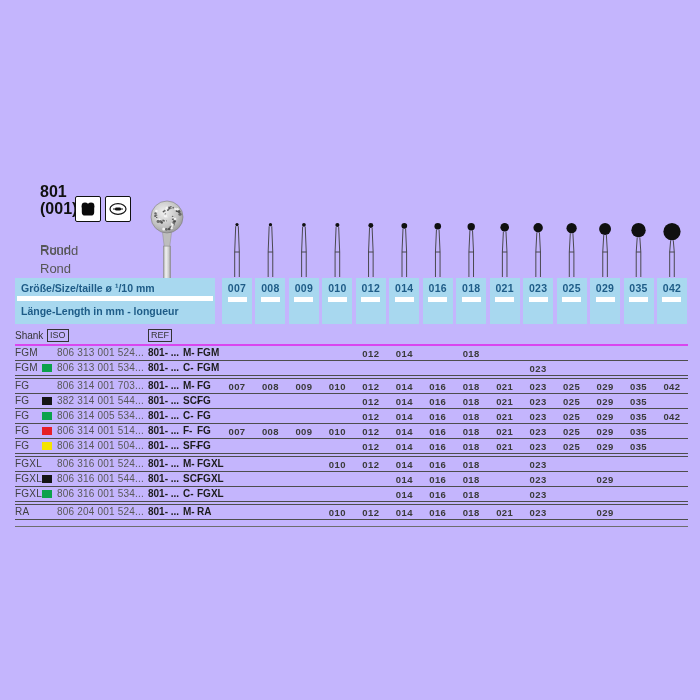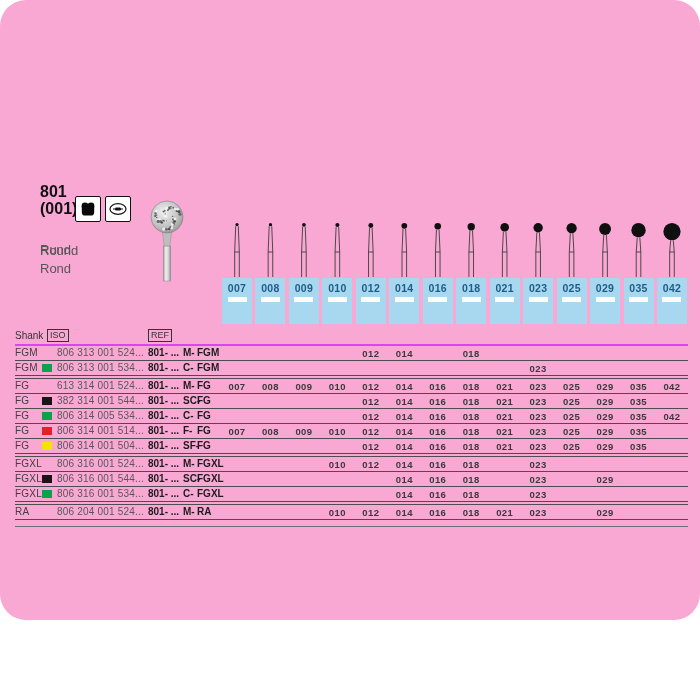--- a/index.html
+++ b/index.html
@@ -1,17 +1,17 @@
 <!DOCTYPE html>
 <html><head>
 <meta charset="utf-8">
 <style>
   html,body{margin:0;padding:0;background:#fff;}
-  .page{position:relative;width:700px;height:620px;background:#f9a8d4;overflow:hidden;
-        font-family:"Liberation Sans",sans-serif;color:#222;border-radius:26px;}
+  .page{position:relative;width:700px;height:700px;background:#c4b5fd;overflow:hidden;
+        font-family:"Liberation Sans",sans-serif;color:#222;}
   
   .prod-num{position:absolute;left:40px;top:183px;font-size:16px;font-weight:bold;color:#111;line-height:17px;}
   .prod-var{position:absolute;left:40px;top:200px;font-size:16px;font-weight:bold;color:#111;line-height:17px;}
   .hdr-icon{position:absolute;top:196px;width:26px;height:26px;}
   .icon-box{width:24px;height:24px;border:1.6px solid #111;border-radius:2px;background:#fff;
             display:flex;align-items:center;justify-content:center;}
   .shape-name{position:absolute;left:40px;font-size:13px;color:#565656;}
   
   .bur-photo{position:absolute;left:0;top:0;pointer-events:none;}
   #bur-row{position:absolute;left:0;top:0;pointer-events:none;}
@@ -195,20 +195,25 @@
       <g>
         <path d="M637.22,237.35 L636.22,252 L636.22,277 M639.8199999999999,237.35 L640.8199999999999,252 L640.8199999999999,277 M636.22,252 L640.8199999999999,252" fill="none" stroke="#3c3c3c" stroke-width="0.9"></path>
         <circle cx="638.52" cy="230.175" r="7.175" fill="#101010"></circle>
       </g>
       <g>
         <path d="M670.6800000000001,240.22 L669.6800000000001,252 L669.6800000000001,277 M673.28,240.22 L674.28,252 L674.28,277 M669.6800000000001,252 L674.28,252" fill="none" stroke="#3c3c3c" stroke-width="0.9"></path>
         <circle cx="671.98" cy="231.61" r="8.61" fill="#101010"></circle>
       </g>
     </svg>
 
+  <div class="label-box">
+    <span class="lbl">Größe/Size/taille  ø ¹/10 mm</span>
+    <div class="wbar"></div>
+    <span class="lbl2">Länge-Length in mm - longueur</span>
+  </div>
   <div id="size-cells">
       <div class="size-cell" style="left: 222px;">
         <span class="num">007</span>
         <div class="bar"></div>
       </div>
       <div class="size-cell" style="left: 255.46px;">
         <span class="num">008</span>
         <div class="bar"></div>
       </div>
       <div class="size-cell" style="left: 288.92px;">
@@ -283,21 +288,21 @@
         <span class="dot" style="background: rgb(12, 162, 76);"></span>
         <span class="iso">806 313 001 534...</span>
         <span class="refp">801- ...</span>
         <span class="refg">C-</span>
         <span class="refc">FGM</span>
         <div class="sv" style="left: 506.14px;">023</div>
       </div>
       <div class="ggap"></div>
       <div class="trow">
         <span class="shank">FG</span>
-        <span class="iso">613 314 001 524...</span>
+        <span class="iso">806 314 001 703...</span>
         <span class="refp">801- ...</span>
         <span class="refg">M-</span>
         <span class="refc">FG</span>
         <div class="sv" style="left: 205px;">007</div>
         <div class="sv" style="left: 238.46px;">008</div>
         <div class="sv" style="left: 271.92px;">009</div>
         <div class="sv" style="left: 305.38px;">010</div>
         <div class="sv" style="left: 338.84px;">012</div>
         <div class="sv" style="left: 372.3px;">014</div>
         <div class="sv" style="left: 405.76px;">016</div>

